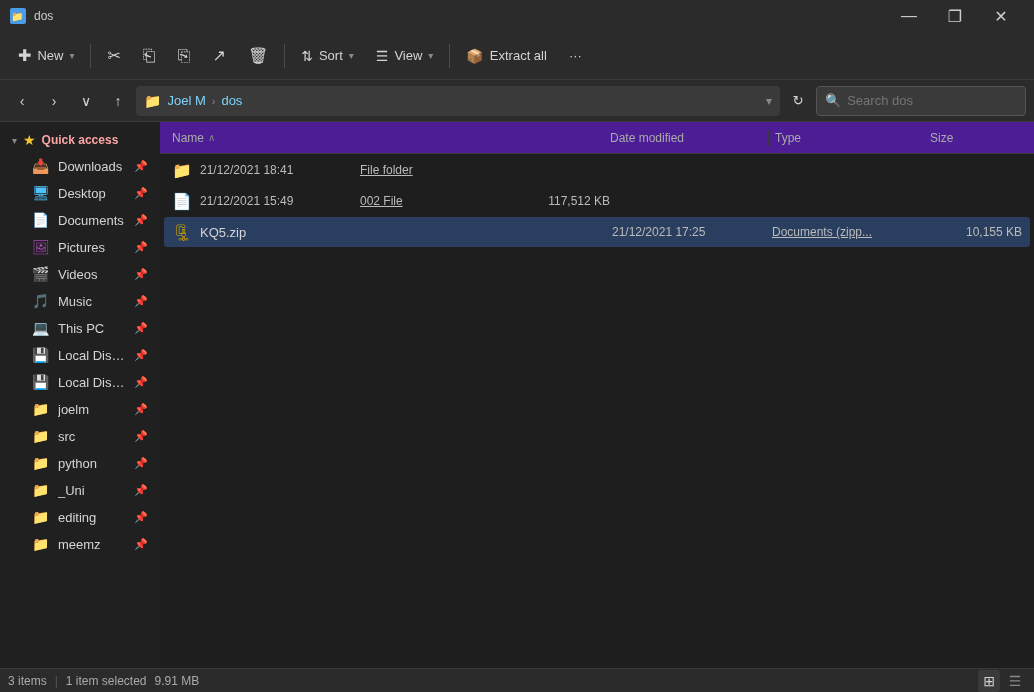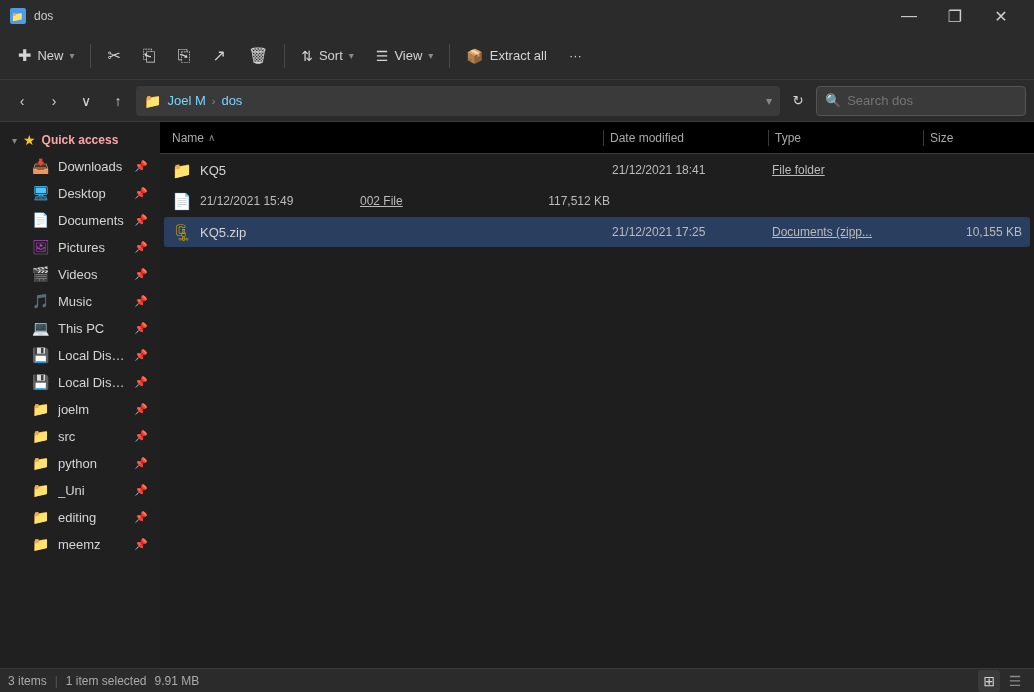--- a/index.html
+++ b/index.html
@@ -225,21 +225,21 @@
       flex-direction: column;
       overflow: hidden;
     }
 
     .file-list-header {
       display: flex;
       align-items: center;
       padding: 0 8px;
       height: 32px;
       border-bottom: 1px solid #3a3a3a;
-      background: #000000;
+      background: #4c1d95;
       flex-shrink: 0;
     }
     .col-header {
       color: #aaa;
       font-size: 12px;
       cursor: pointer;
       display: flex; align-items: center; gap: 4px;
       padding: 0 4px;
       user-select: none;
     }
@@ -487,21 +487,20 @@
       <div class="col-divider"></div>
       <div class="col-header col-size">
         <span>Size</span>
       </div>
     </div>
 
     <div class="file-rows">
 
       <div class="file-row">
         <span class="file-icon icon-folder">📁</span>
-        <span class="file-name">KQ5</span>
         <span class="file-date">21/12/2021 18:41</span>
         <span class="file-type">File folder</span>
         <span class="file-size"></span>
       </div>
 
       <div class="file-row">
         <span class="file-icon" style="color:#ccc;">📄</span>
         <span class="file-date">21/12/2021 15:49</span>
         <span class="file-type">002 File</span>
         <span class="file-size">117,512 KB</span>

